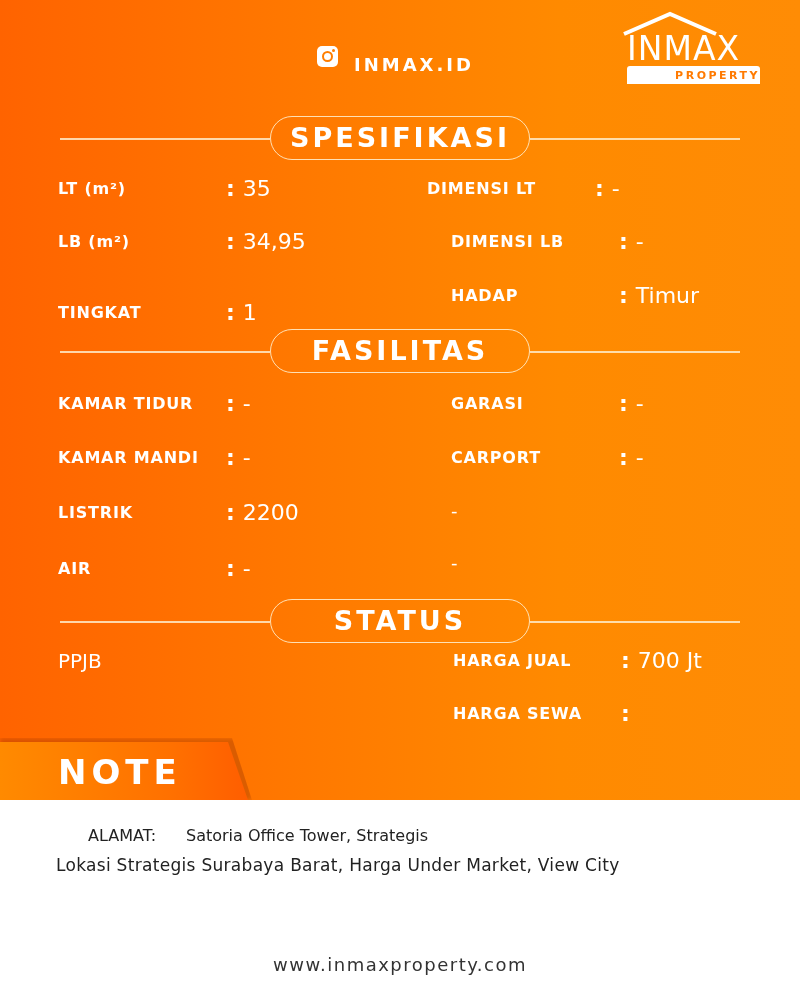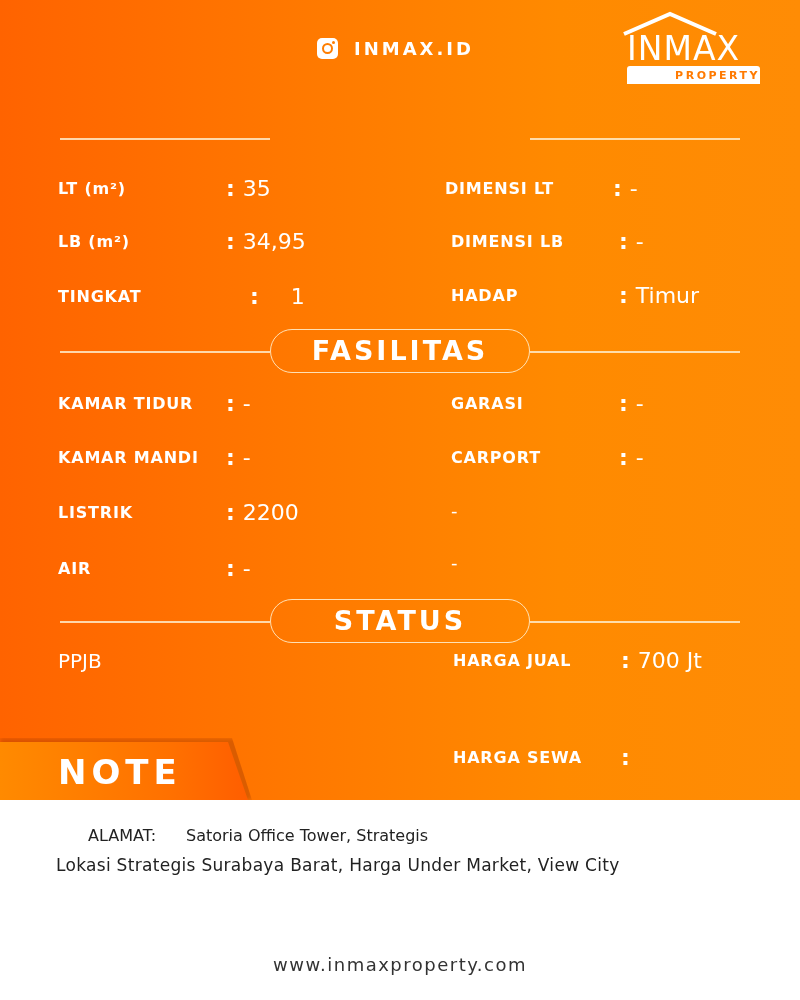--- a/index.html
+++ b/index.html
@@ -15,21 +15,21 @@
   .ig-icon {
     width: 21px; height: 21px; background: #fff; border-radius: 5px; position: relative;
   }
   .ig-icon::before {
     content: ""; position: absolute; left: 5px; top: 5px; width: 11px; height: 11px;
     border: 2.5px solid #ff7e00; border-radius: 50%; box-sizing: border-box;
   }
   .ig-icon::after {
     content: ""; position: absolute; right: 3px; top: 3px; width: 3px; height: 3px; background: #ff7e00; border-radius: 50%;
   }
-  .ig-text { color: #fff; font-weight: bold; font-size: 18px; letter-spacing: 3px; }
+  .ig-text { color: #fff; font-weight: bold; font-size: 18px; letter-spacing: 3px; margin-top: 16px; }
 
   .logo { position: absolute; left: 622px; top: 10px; width: 140px; height: 78px; }
   .logo-roof { position: absolute; left: 0; top: 0; }
   .logo-word { position: absolute; left: 5px; top: 22px; color: #fff; font-weight: normal; font-size: 33px; letter-spacing: 1px; line-height: 1; }
   .logo-bar {
     position: absolute; left: 5px; top: 56px; width: 133px; height: 18px; background: #fff;
     border-radius: 3px 3px 0 0; color: #ff7a00; font-weight: bold; font-size: 11px; letter-spacing: 2.5px;
     text-align: right; line-height: 19px;
   }
 
@@ -82,40 +82,41 @@
 <div class="logo">
   <svg class="logo-roof" width="140" height="30" viewBox="0 0 140 30">
     <polyline points="2,24 48,4 94,24" fill="none" stroke="#fff" stroke-width="4" stroke-linejoin="miter"></polyline>
   </svg>
   <span class="logo-word">INMAX</span>
   <span class="logo-bar">PROPERTY</span>
 </div>
 
 <div class="section" style="top:116px;">
   <div class="line l"></div>
+  <div class="pill">SPESIFIKASI</div>
   <div class="line r"></div>
 </div>
 
 <div class="row" style="left:58px;top:176px;">
   <span class="lbl" style="width:168px">LT (m²)</span>
   <span class="colon">:</span>
   <span class="val">35</span>
 </div>
 <div class="row" style="left:58px;top:229px;">
   <span class="lbl" style="width:168px">LB (m²)</span>
   <span class="colon">:</span>
   <span class="val">34,95</span>
 </div>
-<div class="row" style="left:58px;top:284px;gap:24px;">
+<div class="row" style="left:58px;top:300px;">
   <span class="lbl" style="width:168px">TINGKAT</span>
   <span class="colon">:</span>
   <span class="val">1</span>
 </div>
 
-<div class="row" style="left:445px;top:176px;">
+<div class="row" style="left:427px;top:176px;">
   <span class="lbl" style="width:168px">DIMENSI LT</span>
   <span class="colon">:</span>
   <span class="val">-</span>
 </div>
 <div class="row" style="left:451px;top:229px;justify-content:center;">
   <span class="lbl" style="width:168px">DIMENSI LB</span>
   <span class="colon">:</span>
   <span class="val">-</span>
 </div>
 <div class="row" style="left:451px;top:283px;">
@@ -172,21 +173,21 @@
 
 <div class="row" style="left:58px;top:649px;">
   <span style="font-size:20px;">PPJB</span>
 </div>
 
 <div class="row" style="left:453px;top:648px;">
   <span class="lbl" style="width:168px">HARGA JUAL</span>
   <span class="colon">:</span>
   <span class="val">700 Jt</span>
 </div>
-<div class="row" style="left:453px;top:701px;margin-top:44px;">
+<div class="row" style="left:453px;top:701px;">
   <span class="lbl" style="width:168px">HARGA SEWA</span>
   <span class="colon">:</span>
   <span class="val"></span>
 </div>
 
 <div class="note-shadow"></div>
 <div class="note-band"></div>
 <div class="note-text">NOTE</div>
 
 <div class="white"></div>

